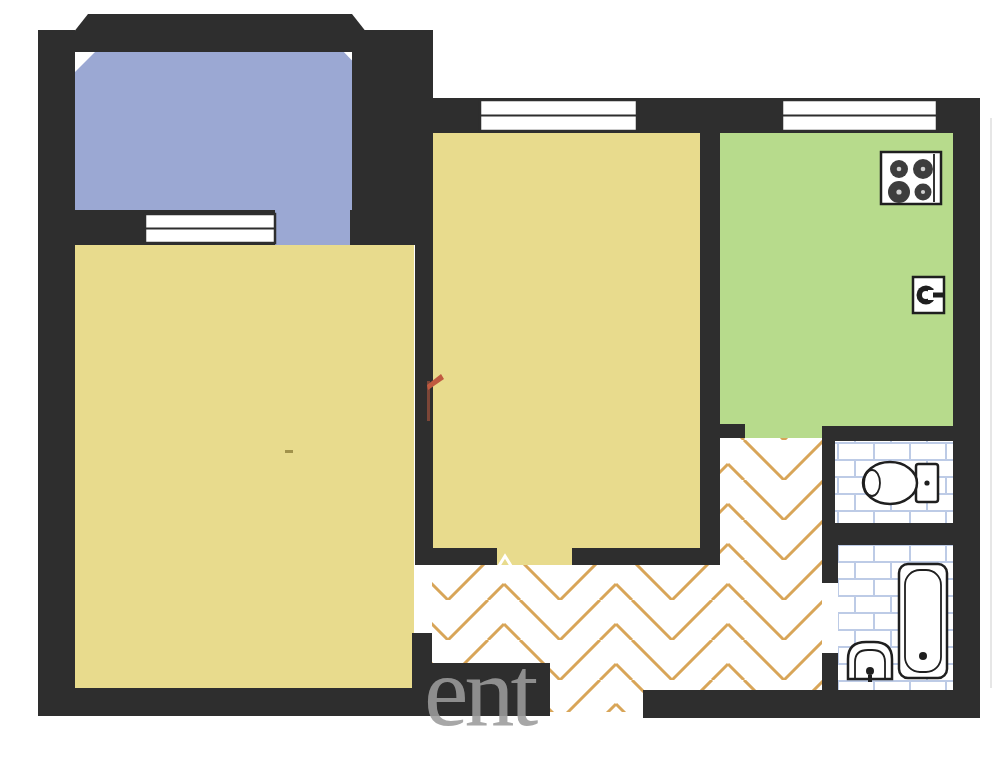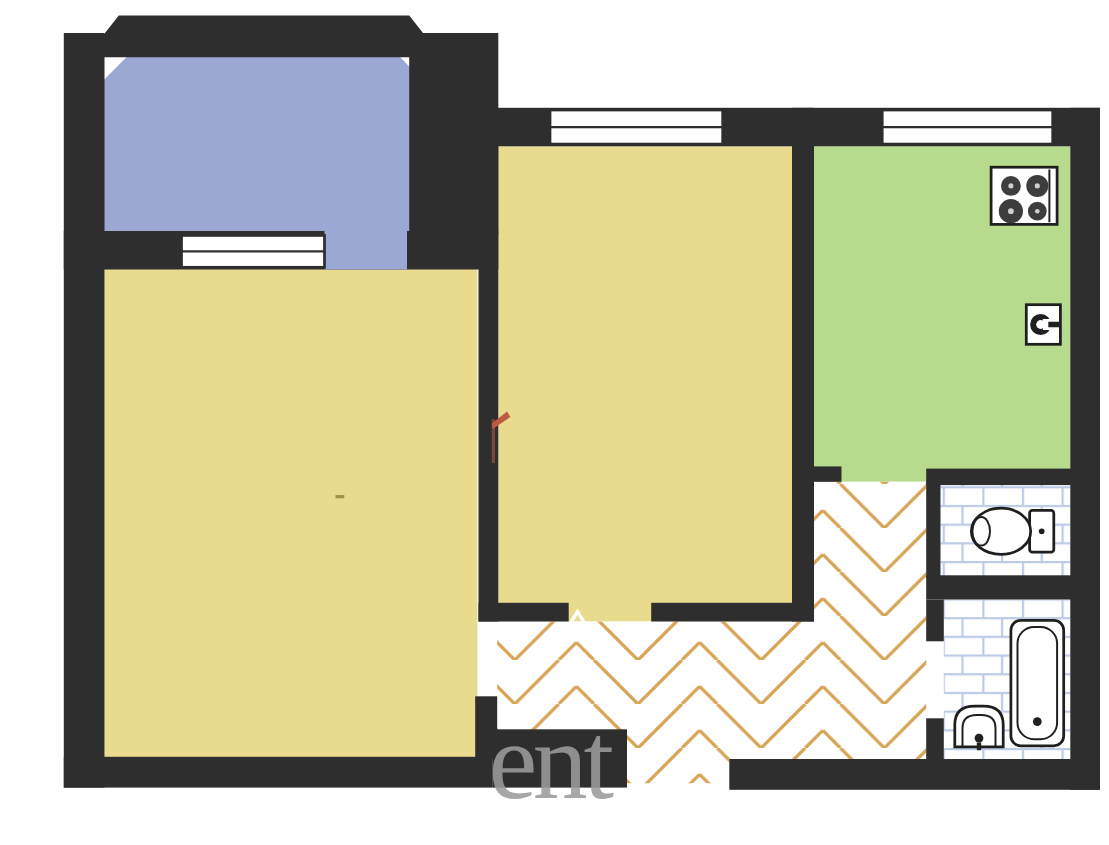--- a/index.html
+++ b/index.html
@@ -1,17 +1,17 @@
 <!DOCTYPE html>
 <html style="--page: #ffffff; --wall: #2e2e2e; --balcony: #9ba8d3; --room: #e8db8d; --kitchen: #b7db8c; --parquet_line: #d8a558; --tile_line: #bdcbe6; --fixture: #1f1f1f; --mark_red: #c05a40; --mark_dark: #8a4a38; --mark_olive: #8a7a35; --watermark: #9c9c9c; --faint: #e6e6e6;"><head>
 <meta charset="utf-8">
 <style>
   html,body{margin:0;padding:0;background:#fff;}
   body{width:1008px;height:768px;overflow:hidden;font-family:"Liberation Sans",sans-serif;}
-  .stage{position:relative;width:844px;height:768px;background:var(--page,#fff);margin-left:20px;}
+  .stage{position:relative;width:844px;height:768px;background:var(--page,#fff);}
   svg{position:absolute;left:0;top:0;display:block;}
   .wall{fill:var(--wall);}
   .floor-balcony{fill:var(--balcony);}
   .floor-room{fill:var(--room);}
   .floor-kitchen{fill:var(--kitchen);}
   .floor-white{fill:#ffffff;}
   #parquet path{stroke:var(--parquet_line);stroke-width:3;fill:none;}
   #tile path{stroke:var(--tile_line);stroke-width:2;fill:none;}
   .win{fill:#ffffff;stroke:var(--wall);stroke-width:2.5;}
   .win-line{stroke:var(--wall);stroke-width:2;}

